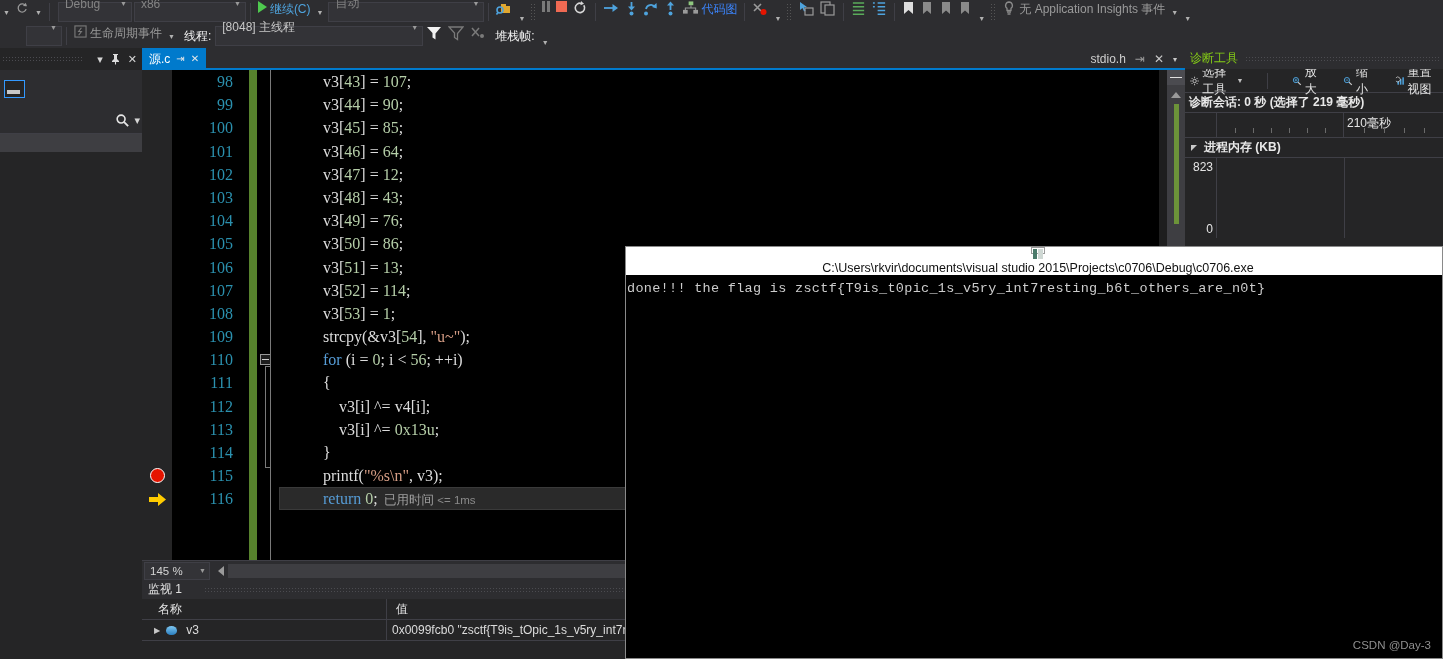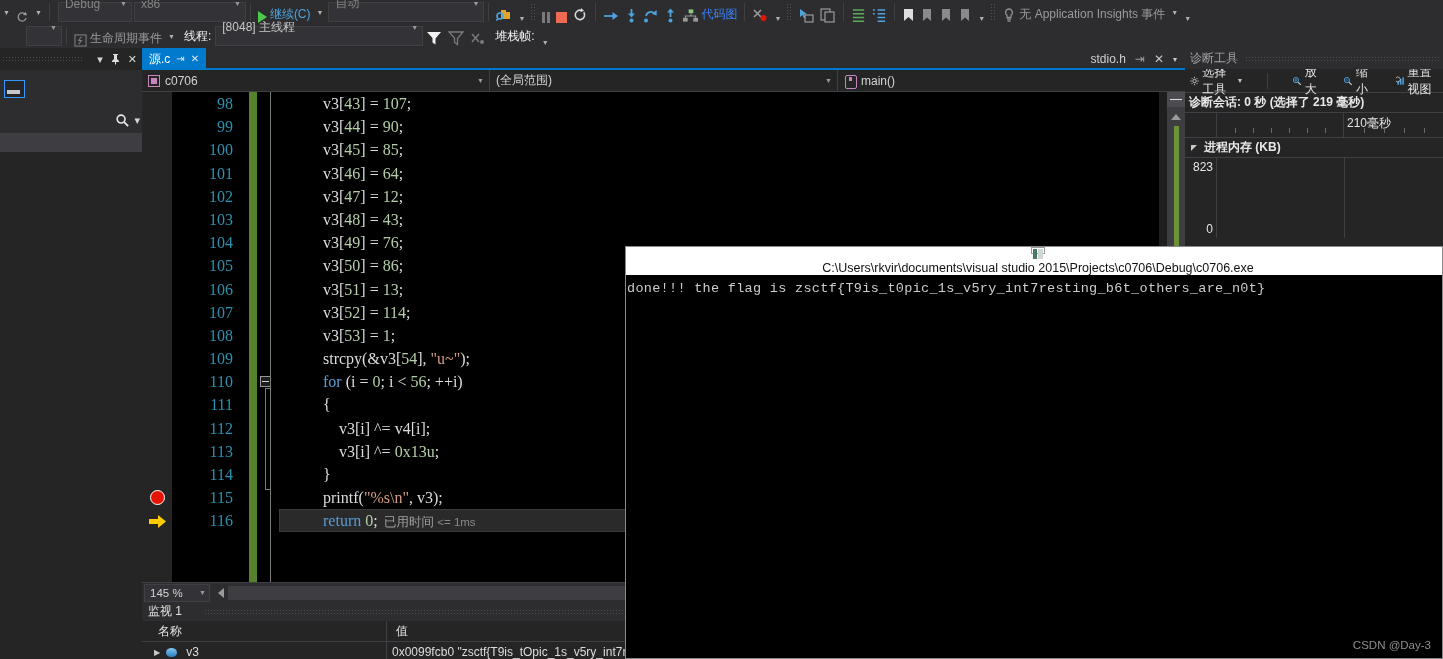--- a/index.html
+++ b/index.html
@@ -38,21 +38,21 @@
     margin: 0 2px;
     background-image: radial-gradient(#555 0.8px, transparent 0.9px);
     background-size: 3px 3px;
   }
   .tb-arrow {
     font-size: 7px; color: #b0b0b0; margin: 0 3px; flex: 0 0 auto;
     line-height: 1;
   }
   .tb-arrow-lo { align-self: flex-end; margin-bottom: 2px; }
   .tb-btn {
-    display: flex; align-items: flex-end; height: 22px;
+    display: flex; align-items: flex-start; height: 22px;
     padding: 0 3px; flex: 0 0 auto; color: #d0d0d0;
   }
   .tb-label { margin-left: 3px; font-size: 12px; }
   .tb-label.dim { color: #9a9a9a; }
   .combo {
     height: 20px; background: #333337; border: 1px solid #3f3f46;
     color: #c8c8c8; font-size: 12px;
     display: flex; align-items: center; justify-content: space-between;
     padding: 0 4px 17px 6px; flex: 0 0 auto;
   }
@@ -311,21 +311,21 @@
 
   
   .diag {
     position:absolute; right:0; top:48px; width:258px; height:611px;
     background:#252526;
   }
   .diag-hdr{
     position:relative;height:21px;display:flex;align-items:center;padding-left:5px;
     background:#2d2d30;
   }
-  .diag-hdr .dt{font-size:12px;color:#a3a3a3;}
+  .diag-hdr .dt{font-size:12px;color:#84cc16;}
   .diag-dots{
     position:absolute;left:60px;top:8px;right:2px;height:6px;
     background-image: radial-gradient(#4b4b50 0.8px, transparent 0.9px);
     background-size:3px 3px;
   }
   .diag-toolbar{
     height:23px;display:flex;align-items:center;background:#252526;
     font-size:12px;color:#e4e4e4;padding-left:3px;gap:18px;
   }
   .dtb{display:flex;align-items:center;gap:3px;padding:0 2px;}
@@ -630,41 +630,20 @@
       <div class="tabstrip-fill"></div>
       <div class="tab-right">
         <span class="rname">stdio.h</span>
         <span class="tbtn" style="color:#9a9a9a">⇥</span>
         <span class="tbtn" style="color:#c8c8c8">✕</span>
         <span style="font-size:8px;color:#c8c8c8">▾</span>
       </div>
       <div class="tabstrip-underline"></div>
     </div>
 
-    <div class="navbar">
-      <div class="nav-cell nav-c1">
-        <span class="ncv">
-          <span class="ico-box"></span>
-          <span>c0706</span>
-        </span>
-        <span class="carot">▼</span>
-      </div>
-      <div class="nav-cell nav-c2">
-        <span class="ncv">
-          <span>(全局范围)</span>
-        </span>
-        <span class="carot">▼</span>
-      </div>
-      <div class="nav-cell nav-c3">
-        <span class="ncv">
-          <span class="ico-hex"></span>
-          <span>main()</span>
-        </span>
-      </div>
-    </div>
 
     <div class="code-area">
       <div class="glyph-margin">
         <div class="bp-dot" style="top:398px"></div>
         <svg class="cur-arrow" style="top:423px" viewBox="0 0 17 13">
           <path d="M0 4 h9 v-4 l8 6.5 l-8 6.5 v-4 h-9 z" fill="#ffcc00"></path>
         </svg>
       </div>
 
       <div class="line-nums">

